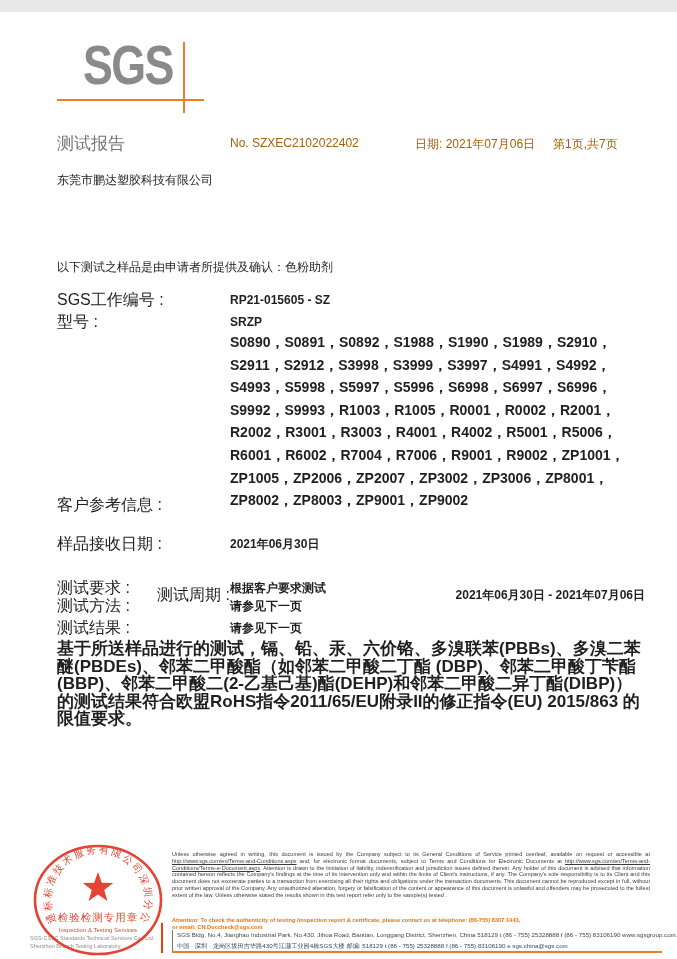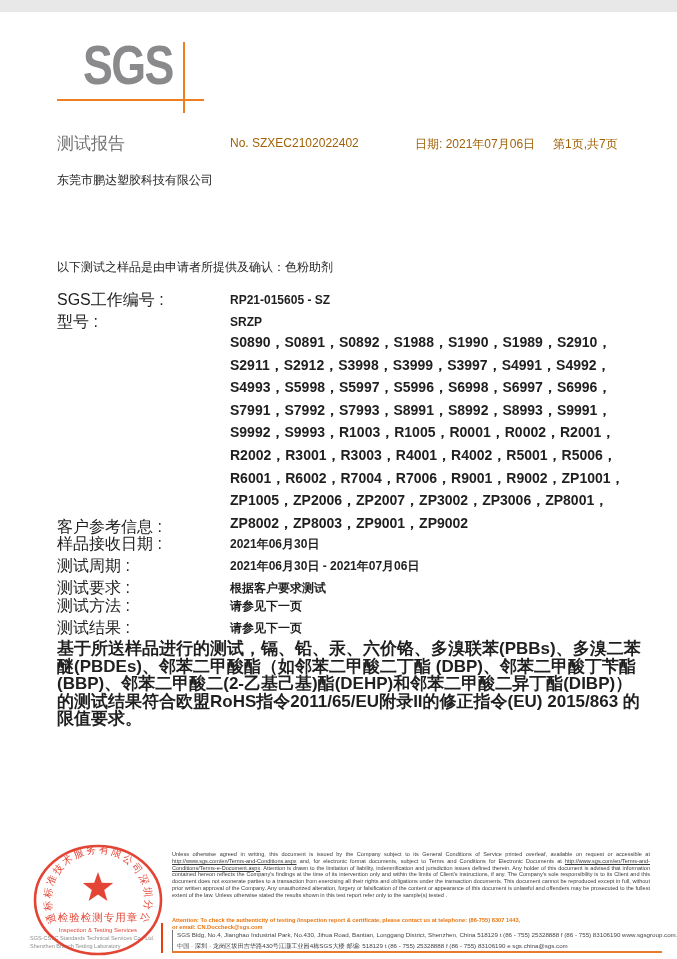--- a/index.html
+++ b/index.html
@@ -80,35 +80,34 @@
     <div class="field-label">型号 :</div>
     <div class="field-value">SRZP</div>
   </div>
 
   <div class="abs field-row" style="top:319px;align-items:flex-end;">
     <div class="field-label">客户参考信息 :</div>
     <div class="field-value">
       <div class="code-line">S0890，S0891，S0892，S1988，S1990，S1989，S2910，</div>
       <div class="code-line">S2911，S2912，S3998，S3999，S3997，S4991，S4992，</div>
       <div class="code-line">S4993，S5998，S5997，S5996，S6998，S6997，S6996，</div>
-      <div class="code-line">S7991，S7992，S7993，S8991，S8992，S8993，S9991，</div>
       <div class="code-line">S9992，S9993，R1003，R1005，R0001，R0002，R2001，</div>
       <div class="code-line">R2002，R3001，R3003，R4001，R4002，R5001，R5006，</div>
       <div class="code-line">R6001，R6002，R7004，R7006，R9001，R9002，ZP1001，</div>
       <div class="code-line">ZP1005，ZP2006，ZP2007，ZP3002，ZP3006，ZP8001，</div>
       <div class="code-line">ZP8002，ZP8003，ZP9001，ZP9002</div>
     </div>
   </div>
 
   <div class="abs field-row" style="top:525px;">
     <div class="field-label">样品接收日期 :</div>
     <div class="field-value">2021年06月30日</div>
   </div>
 
-  <div class="abs field-row" style="top:547px;">
+  <div class="abs field-row" style="top:576px;text-align:right;">
     <div class="field-label">测试周期 :</div>
     <div class="field-value">2021年06月30日 - 2021年07月06日</div>
   </div>
 
   <div class="abs field-row" style="top:569px;align-items:center;">
     <div class="field-label">测试要求 :</div>
     <div class="field-value">根据客户要求测试</div>
   </div>
 
   <div class="abs field-row" style="top:587px;justify-content:space-between;">

